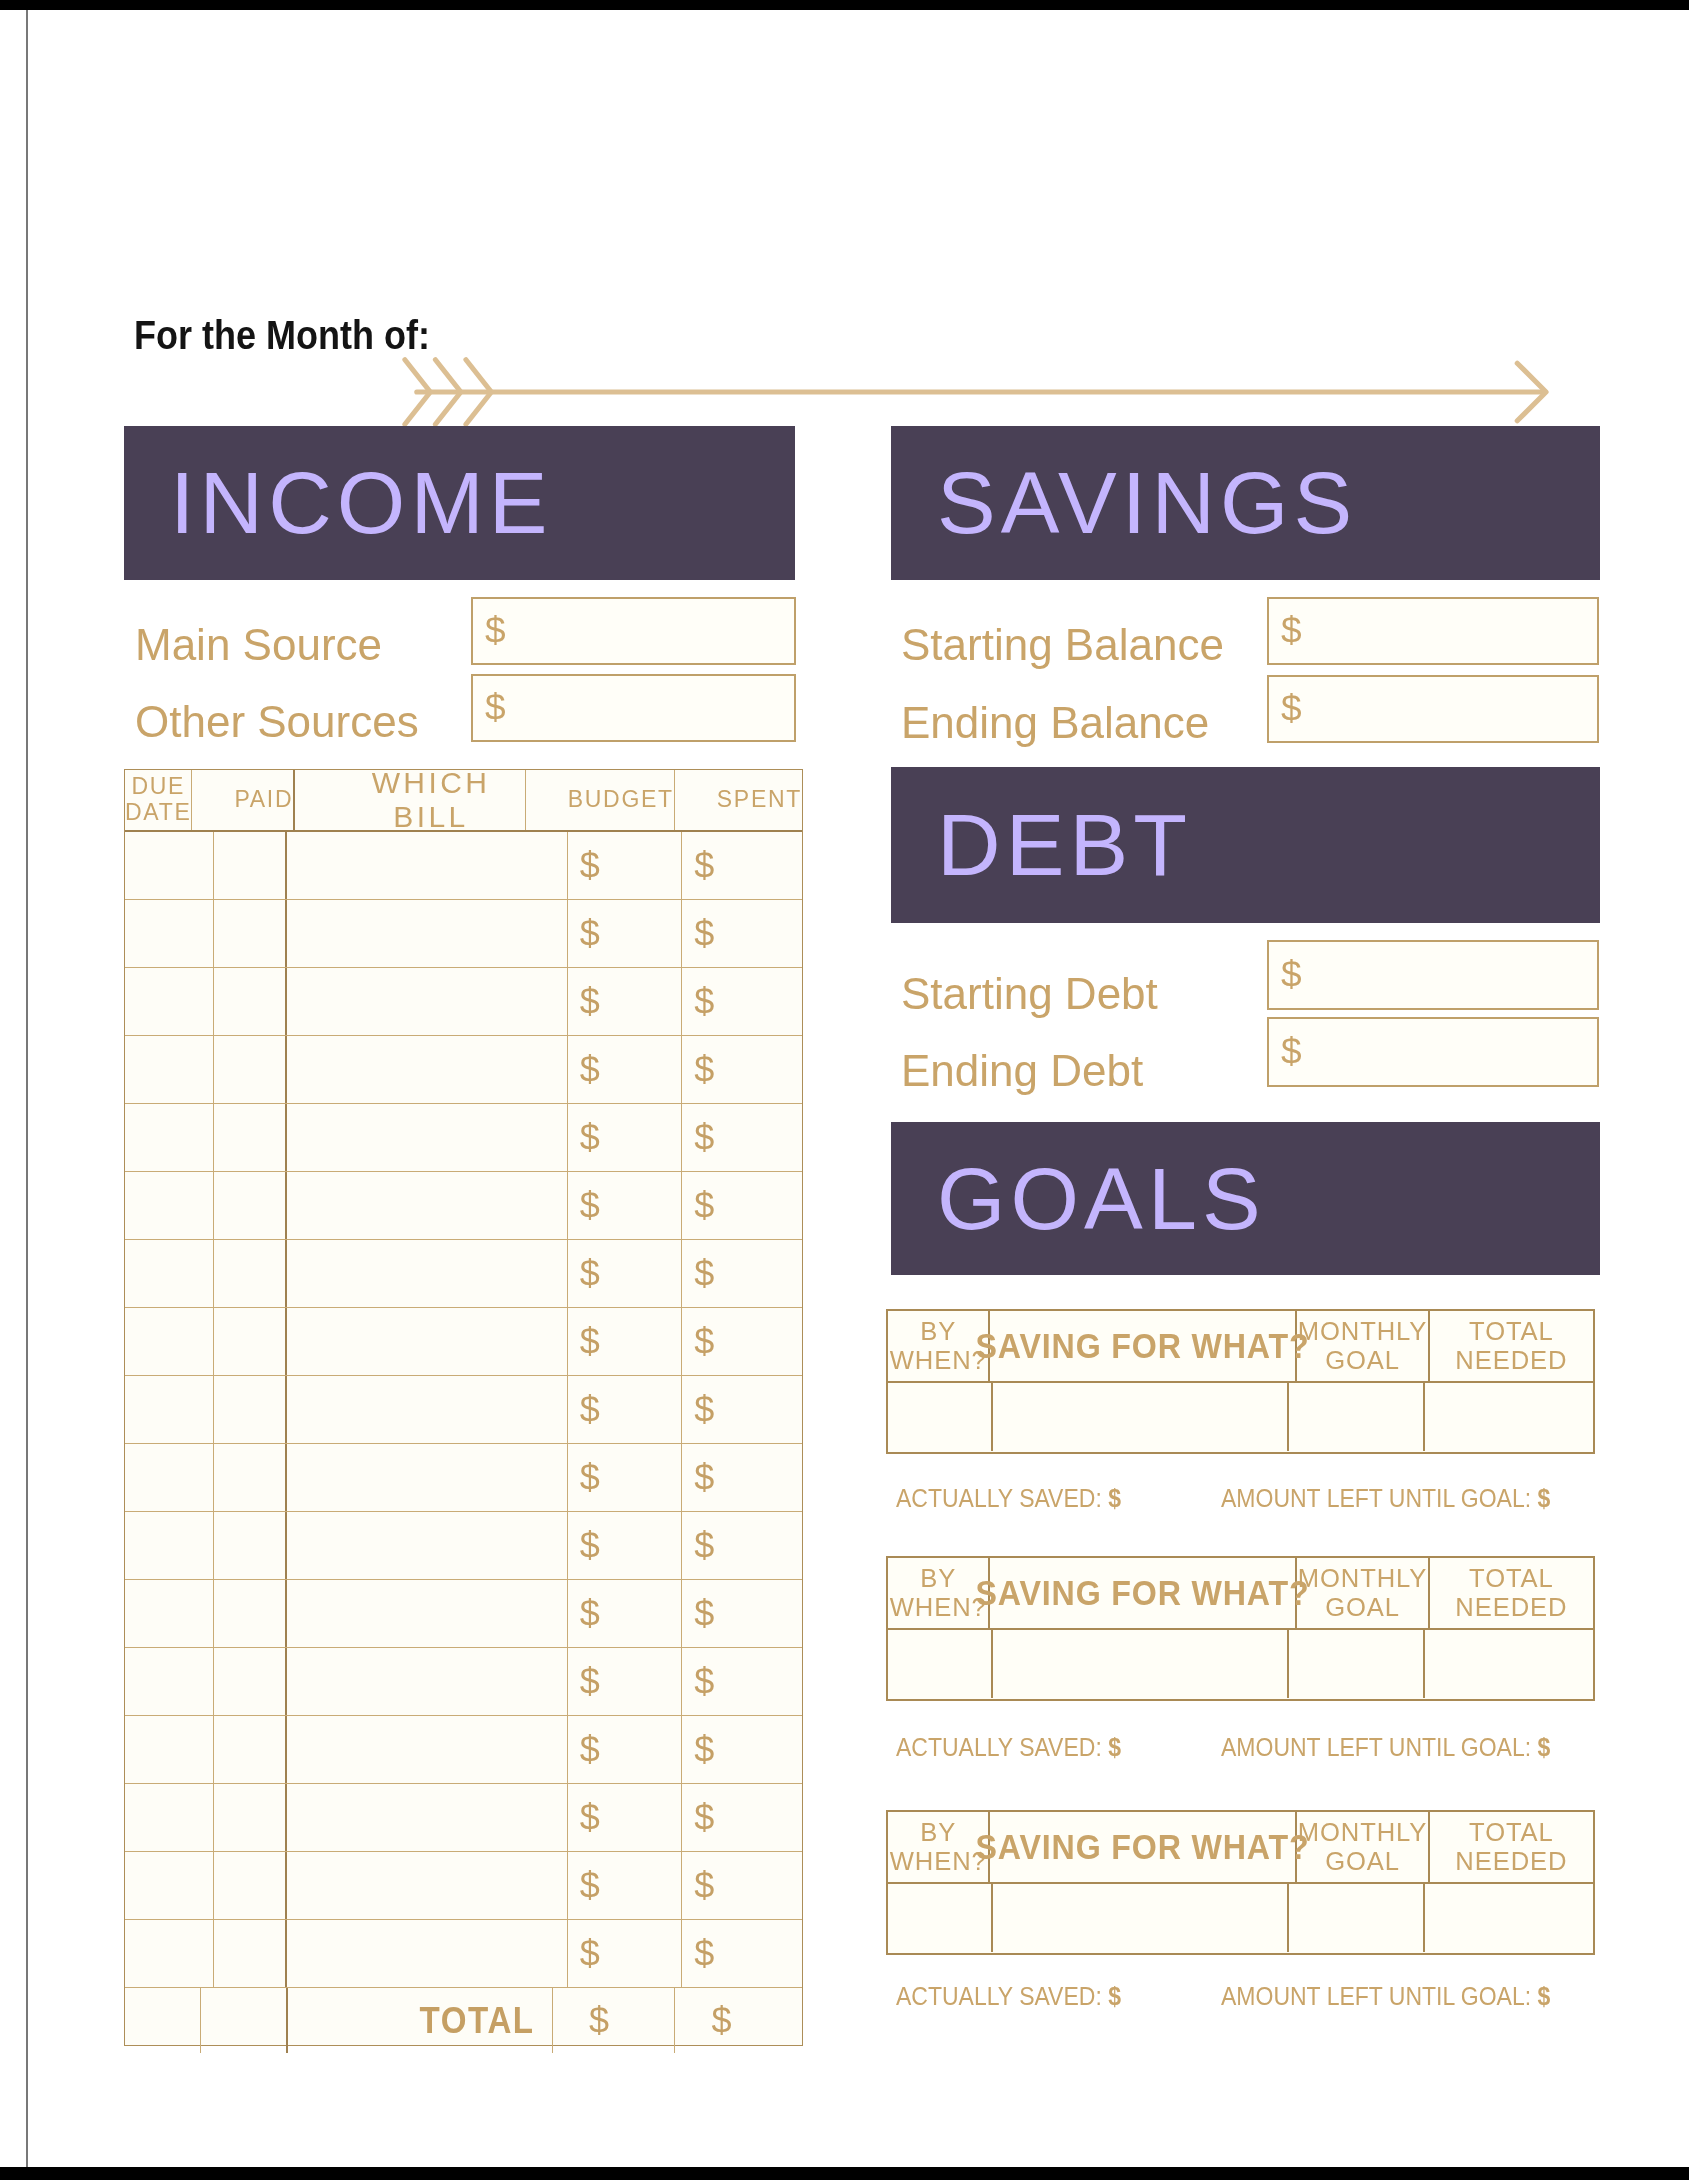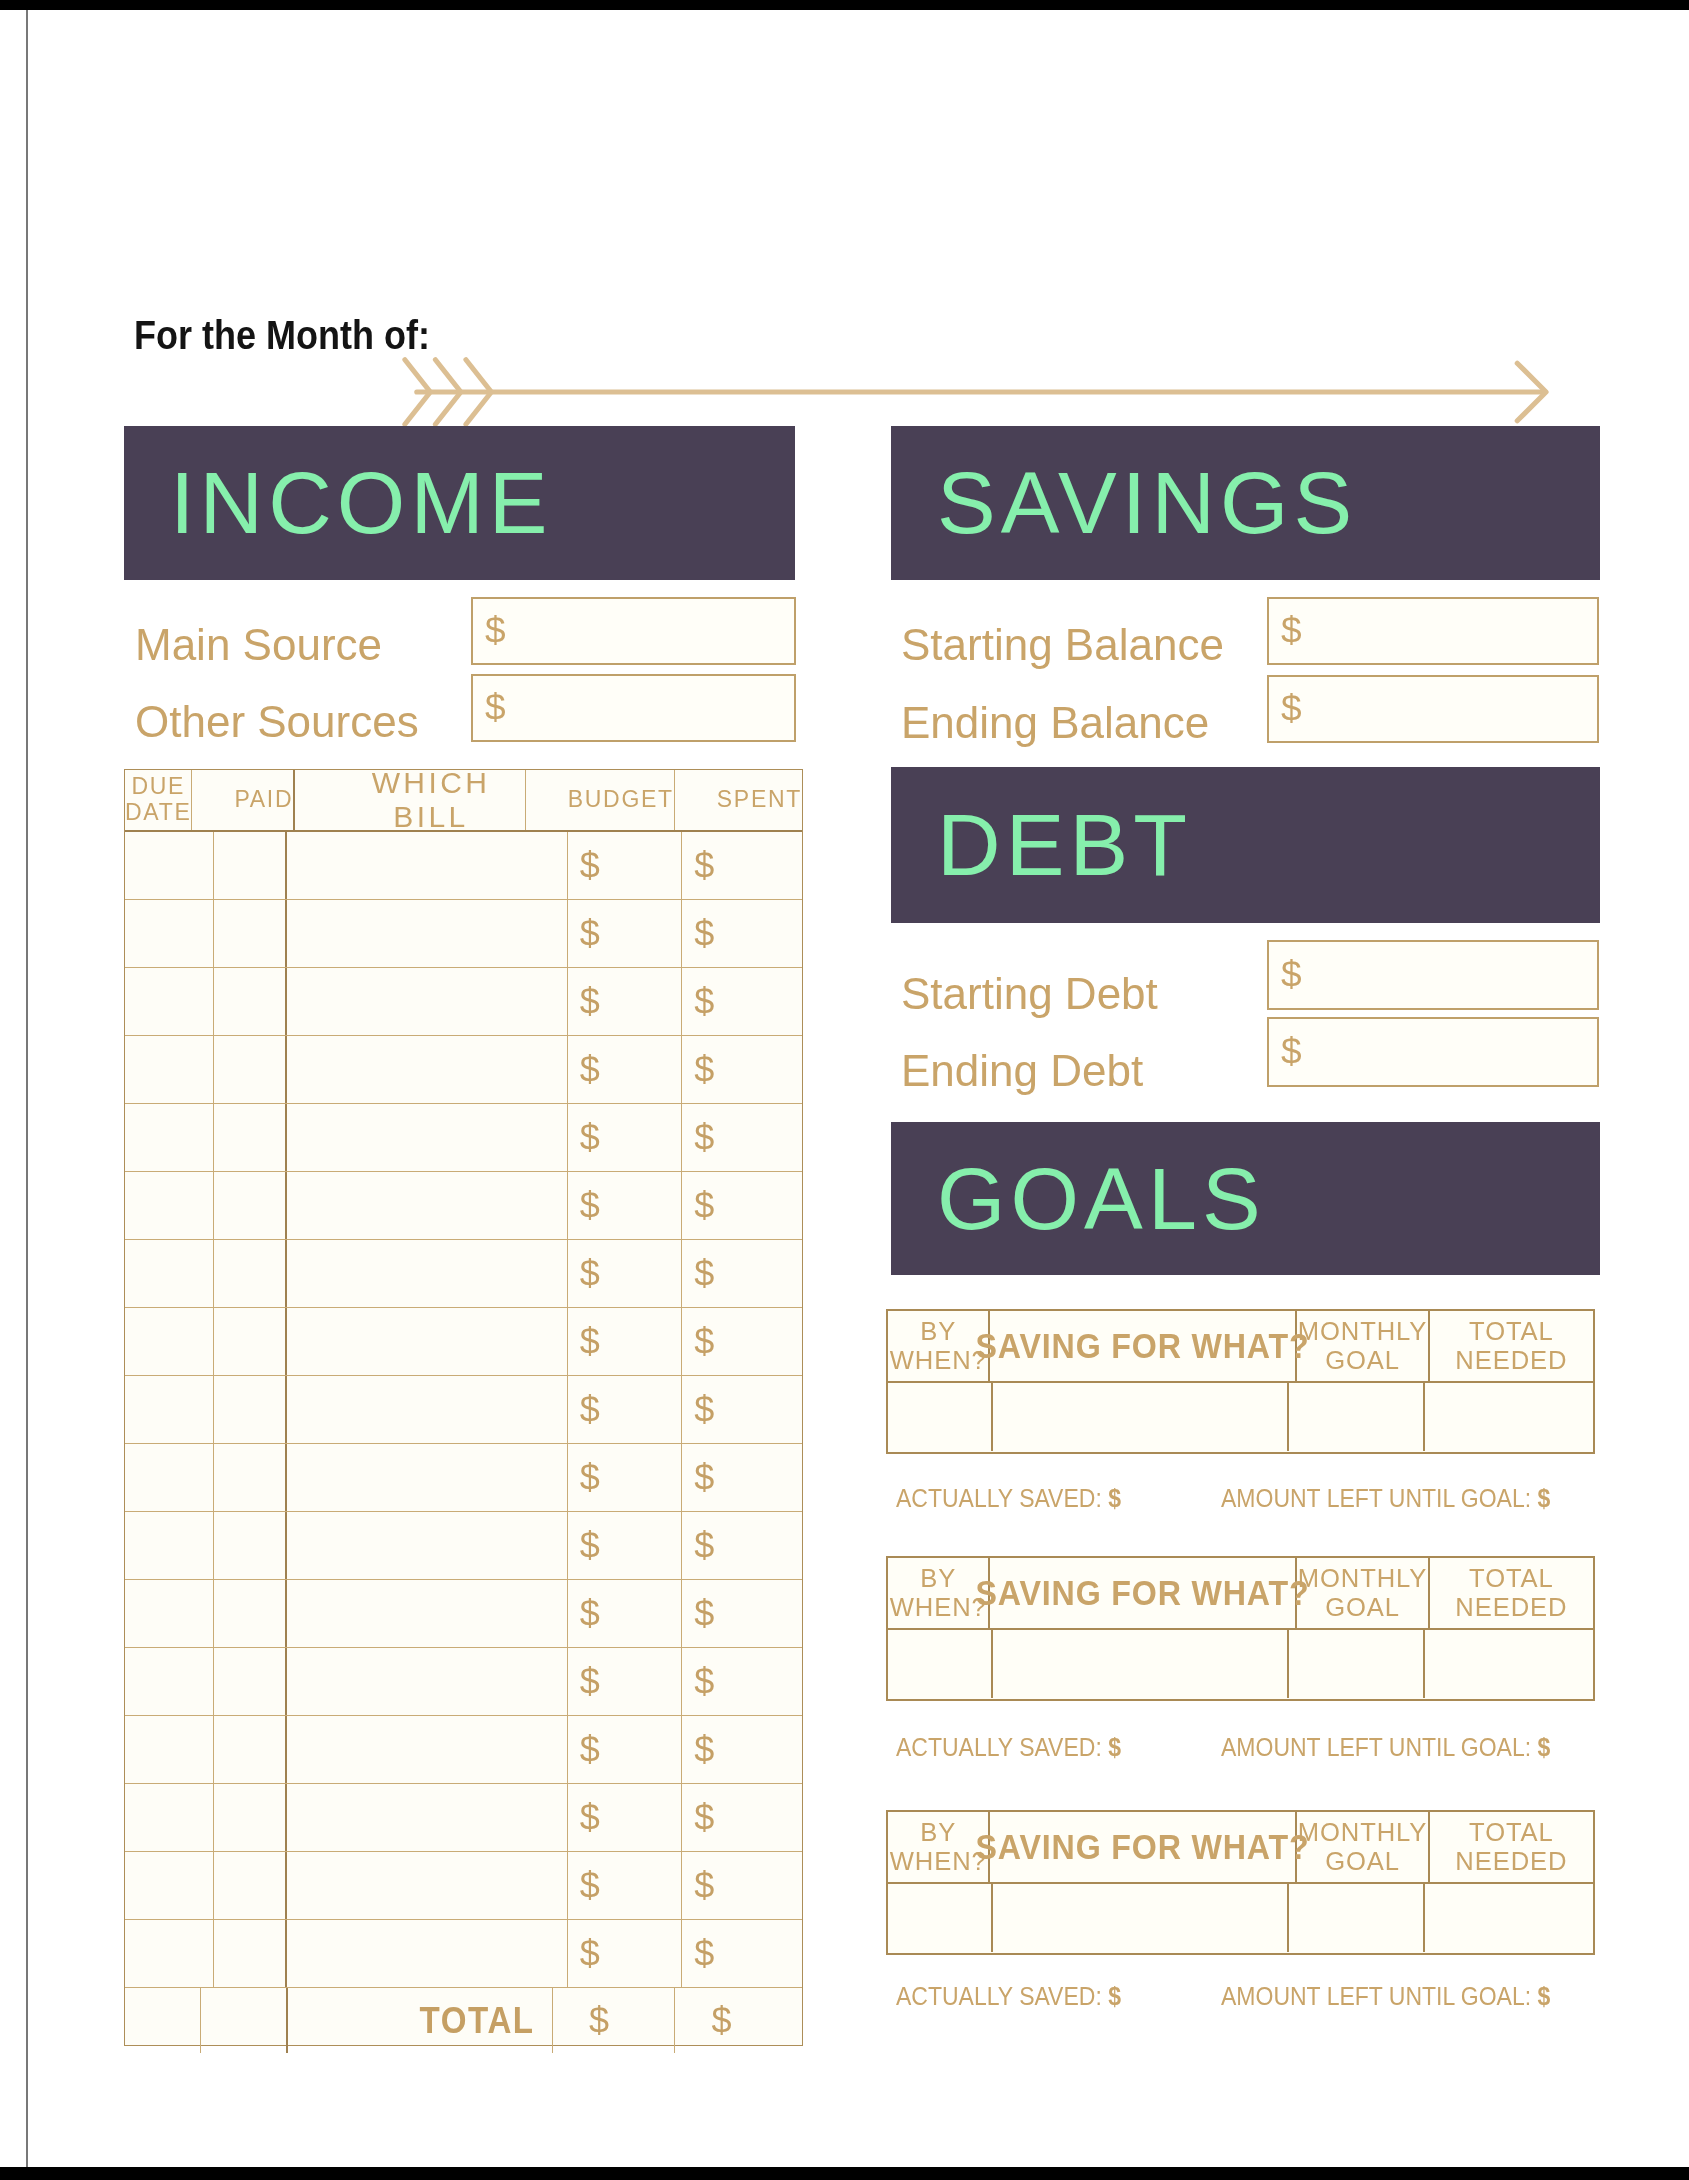--- a/index.html
+++ b/index.html
@@ -9,21 +9,21 @@
   .bar-bottom{position:absolute;left:0;top:2167px;width:1690px;height:13.6px;background:#000000;}
   .left-edge{position:absolute;left:25.6px;top:10.2px;width:2.6px;height:2157px;background:#4b4b4b;opacity:.75;}
 
   .title{position:absolute;left:0;right:0;top:82px;margin:0;text-align:center;
          font-family:"DejaVu Serif",serif;font-style:italic;font-weight:700;
          font-size:118px;color:#d3ac72;letter-spacing:1.7px;}
   .month{position:absolute;left:134px;top:313px;font-size:40px;font-weight:700;color:#141414;
          transform:scaleX(.9);transform-origin:left;letter-spacing:0px;}
   .arrow-svg{position:absolute;left:390px;top:353px;}
 
-  .sec-bar{position:absolute;background:#494055;color:#86efac;display:flex;align-items:center;
+  .sec-bar{position:absolute;background:#494055;color:#c4b5fd;display:flex;align-items:center;
            font-weight:300;letter-spacing:5.1px;font-size:88px;padding-left:46px;box-sizing:border-box;}
   .bar-income{left:124px;top:426px;width:671px;height:154px;}
   .bar-savings{left:891px;top:426px;width:709px;height:154px;}
   .bar-debt{left:891px;top:767px;width:709px;height:156px;}
   .bar-goals{left:891px;top:1122px;width:709px;height:153px;}
 
   .f-label{position:absolute;color:#c9a469;font-weight:300;font-size:44px;white-space:nowrap;}
   .f-box{position:absolute;border:2.6px solid #bfa06a;background:#fffef8;box-sizing:border-box;
          display:flex;align-items:center;padding-left:12px;}
   .f-box .cur{color:#c9a469;font-size:37px;font-weight:300;}

